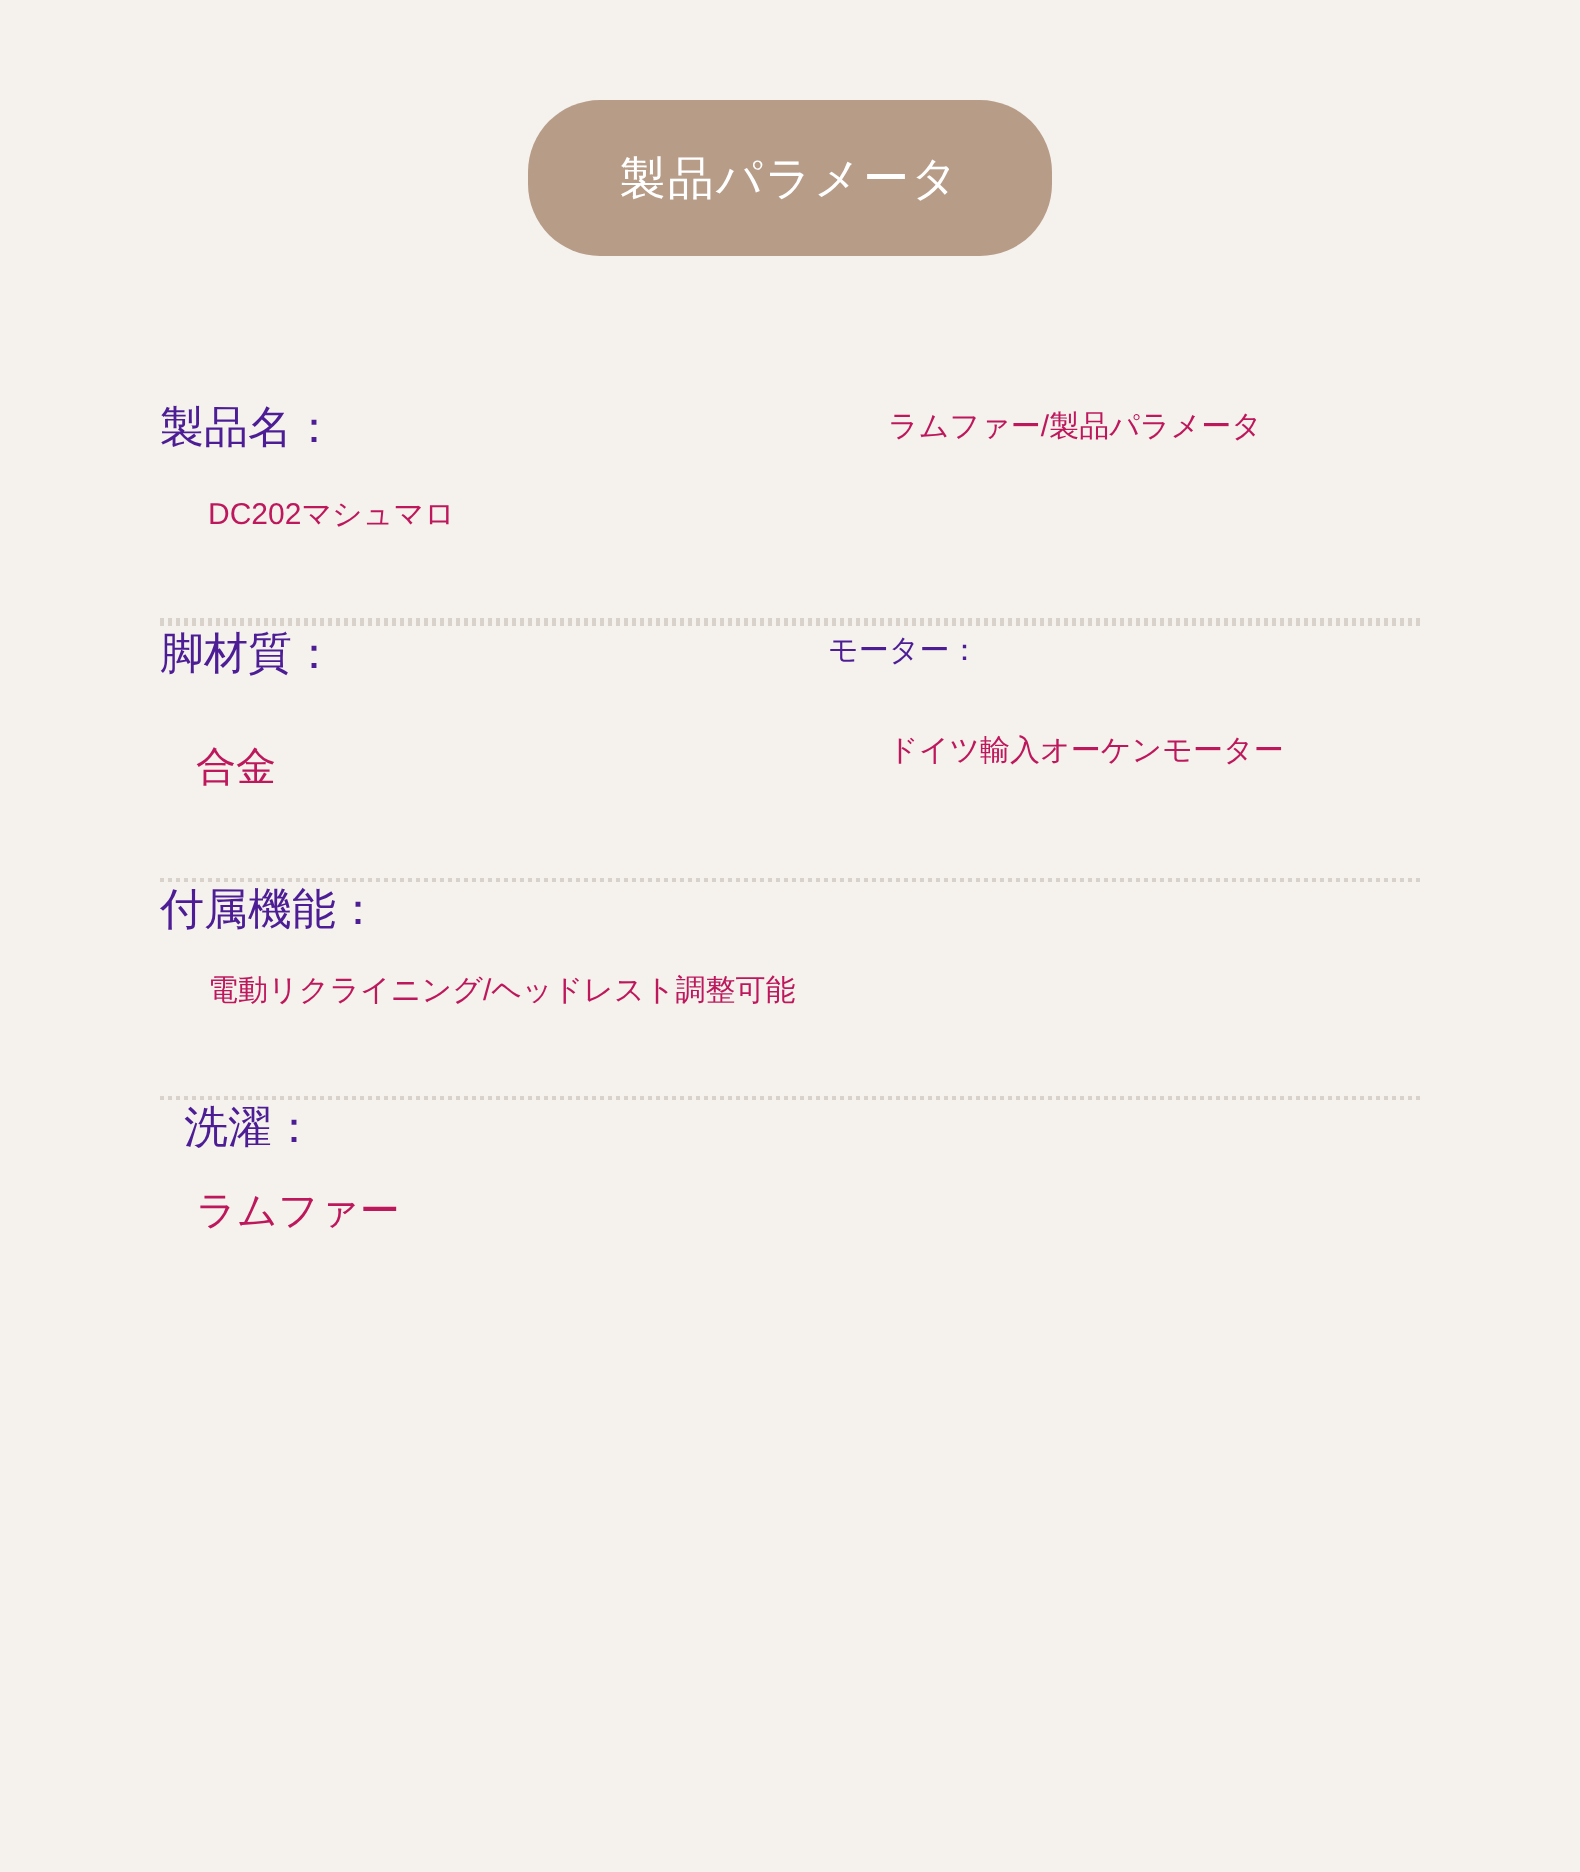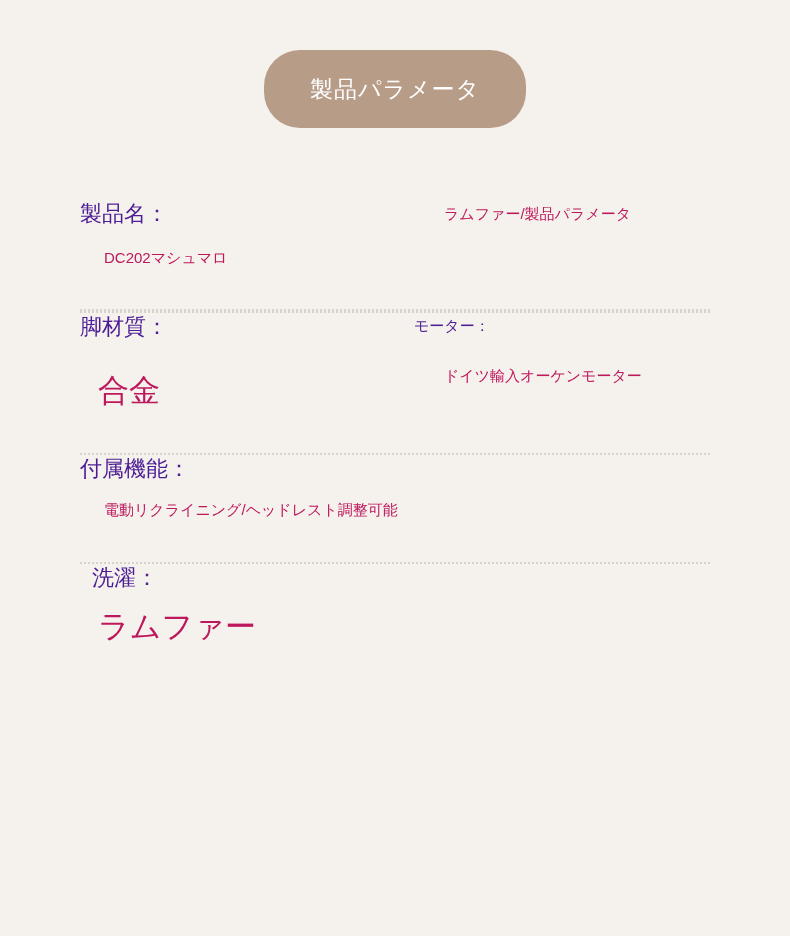--- a/index.html
+++ b/index.html
@@ -79,21 +79,21 @@
     font-size: 15px;
   }
   .val {
     color: #be185d;
     font-size: 15px;
     line-height: 1.3;
     margin: 16px;
     padding-left: 8px;
   }
   .val.big {
-    font-size: 31px;
+    font-size: 20px;
     padding-left: 2px;
     font-weight: 400;
   }
   .val.indent {
     padding-left: 14px;
   }
 
   
   .row1 .lbl { margin-bottom: 20px; }
   .row1 .val { margin-top: 0; }

